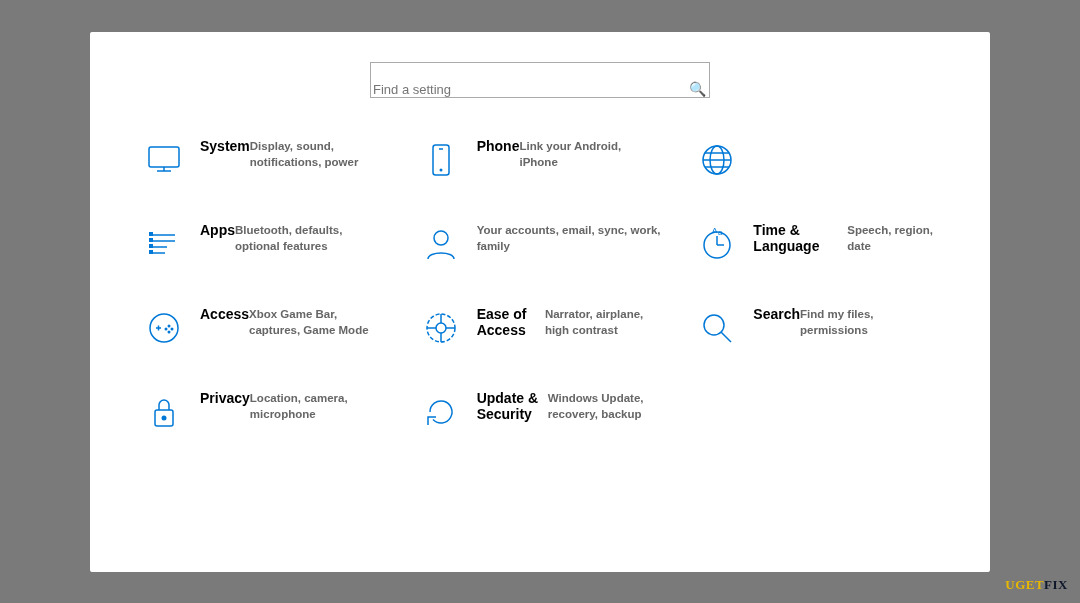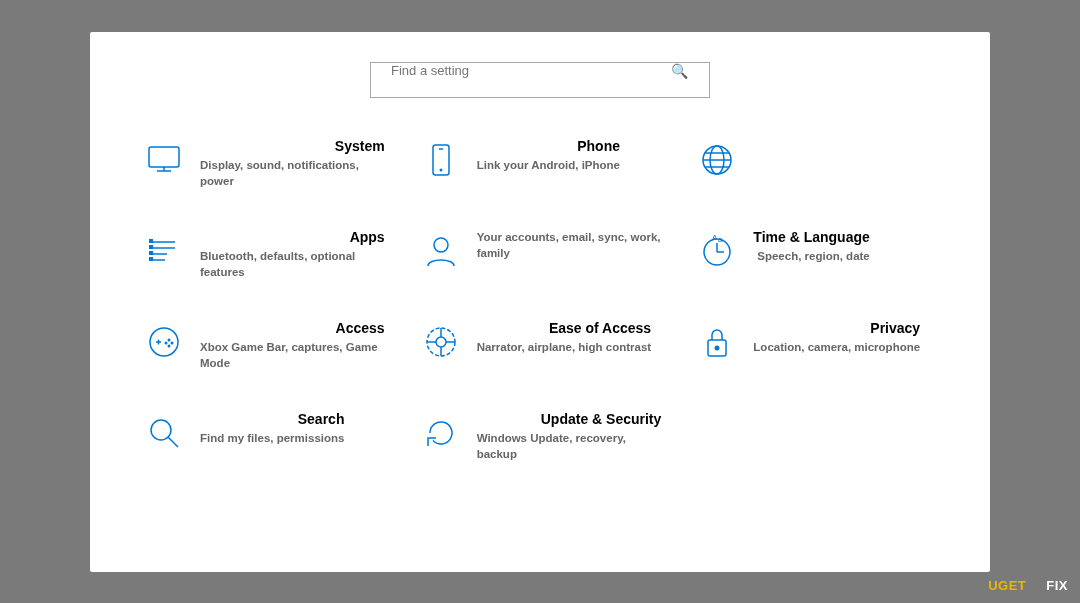--- a/index.html
+++ b/index.html
@@ -25,22 +25,22 @@
       align-items: center;
       padding: 30px 40px 20px;
       position: relative;
     }
 
     .search-bar {
       width: 340px;
       height: 36px;
       border: 1px solid #aaa;
       display: flex;
-      align-items: flex-start;
-      padding: 0 20px;
+      align-items: flex-end;
+      padding: 0 2px;
       margin-bottom: 30px;
       flex-shrink: 0;
     }
 
     .search-input {
       border: none;
       outline: none;
       flex: 1;
       font-size: 13px;
       color: #333;
@@ -83,22 +83,21 @@
     .setting-icon svg {
       width: 38px;
       height: 38px;
       fill: none;
       stroke: #0078d7;
       stroke-width: 1.5;
     }
 
     .setting-text {
       display: flex;
-      flex-direction: column;
-      align-items: flex-end;
+      flex-direction: row;
     }
 
     .setting-title {
       font-size: 14px;
       font-weight: 600;
       color: #000;
       margin-bottom: 3px;
     }
 
     .setting-desc {
@@ -113,20 +112,21 @@
       bottom: 10px;
       right: 12px;
       font-size: 13px;
       font-weight: bold;
       color: #1a7abf;
       letter-spacing: 0.5px;
     }
 
     .watermark span {
       color: #e8b800;
+      font-family: Liberation Serif, serif;
     }
   </style>
 </head>
 <body>
 
 <div class="window">
   <div class="search-bar">
     <input class="search-input" type="text" placeholder="Find a setting" style="">
     <span class="search-icon-glyph">🔍</span>
   </div>
@@ -241,52 +241,52 @@
     </svg>
         </div>
         <div class="setting-text">
           <div class="setting-title">Ease of Access</div>
           <div class="setting-desc">Narrator, airplane, high contrast</div>
         </div>
       </div>
       <div class="setting-item">
         <div class="setting-icon">
           <svg viewBox="0 0 38 38" stroke="#0078d7" stroke-width="1.8" fill="none">
+      <circle cx="16" cy="16" r="10"></circle>
+      <line x1="23" y1="23" x2="33" y2="33"></line>
+    </svg>
+        </div>
+        <div class="setting-text">
+          <div class="setting-title">Search</div>
+          <div class="setting-desc">Find my files, permissions</div>
+        </div>
+      </div>
+      <div class="setting-item">
+        <div class="setting-icon">
+          <svg viewBox="0 0 38 38" stroke="#0078d7" stroke-width="1.8" fill="none">
       <rect x="10" y="17" width="18" height="16" rx="2"></rect>
       <path d="M14 17 v-5 a5 5 0 0 1 10 0 v5"></path>
       <circle cx="19" cy="25" r="2.5" fill="#0078d7" stroke="none"></circle>
     </svg>
         </div>
         <div class="setting-text">
           <div class="setting-title">Privacy</div>
           <div class="setting-desc">Location, camera, microphone</div>
         </div>
       </div>
       <div class="setting-item">
         <div class="setting-icon">
           <svg viewBox="0 0 38 38" stroke="#0078d7" stroke-width="1.8" fill="none">
-      <circle cx="16" cy="16" r="10"></circle>
-      <line x1="23" y1="23" x2="33" y2="33"></line>
-    </svg>
-        </div>
-        <div class="setting-text">
-          <div class="setting-title">Search</div>
-          <div class="setting-desc">Find my files, permissions</div>
-        </div>
-      </div>
-      <div class="setting-item">
-        <div class="setting-icon">
-          <svg viewBox="0 0 38 38" stroke="#0078d7" stroke-width="1.8" fill="none">
       <path d="M8 19 a11 11 0 1 1 3 7.5"></path>
       <polyline points="6,32 6,24 14,24"></polyline>
     </svg>
         </div>
         <div class="setting-text">
           <div class="setting-title">Update &amp; Security</div>
           <div class="setting-desc">Windows Update, recovery, backup</div>
         </div>
       </div>
     </div>
 </div>
 
 <div class="watermark">
-  <span>UGET</span><span style="color:#ffffff;margin-left:20px;">FIX</span>
+  <span>UGET</span><span style="color:#0f172a;">FIX</span>
 </div>
 
 </body></html>

